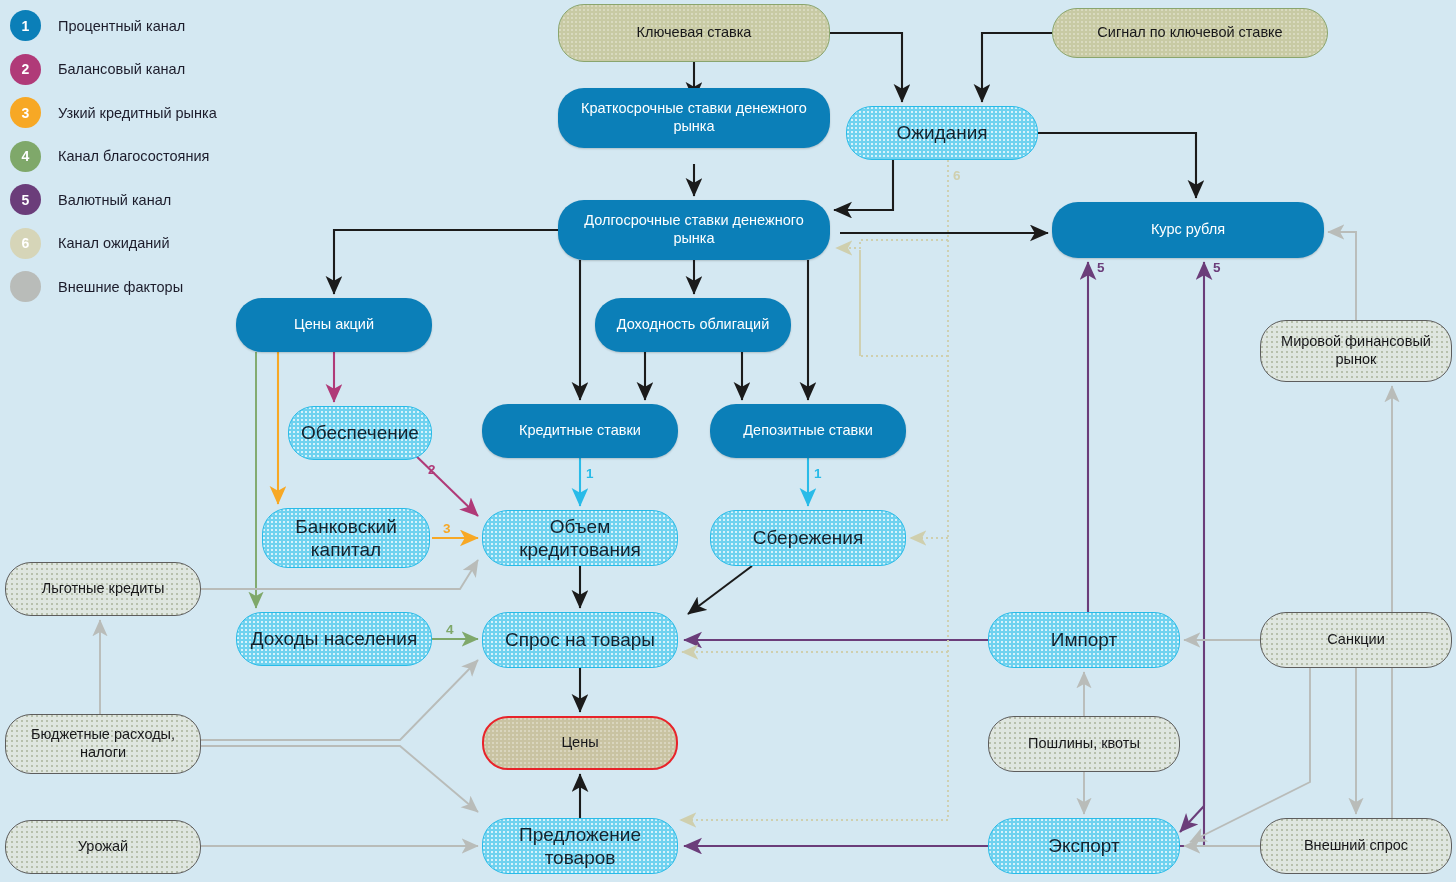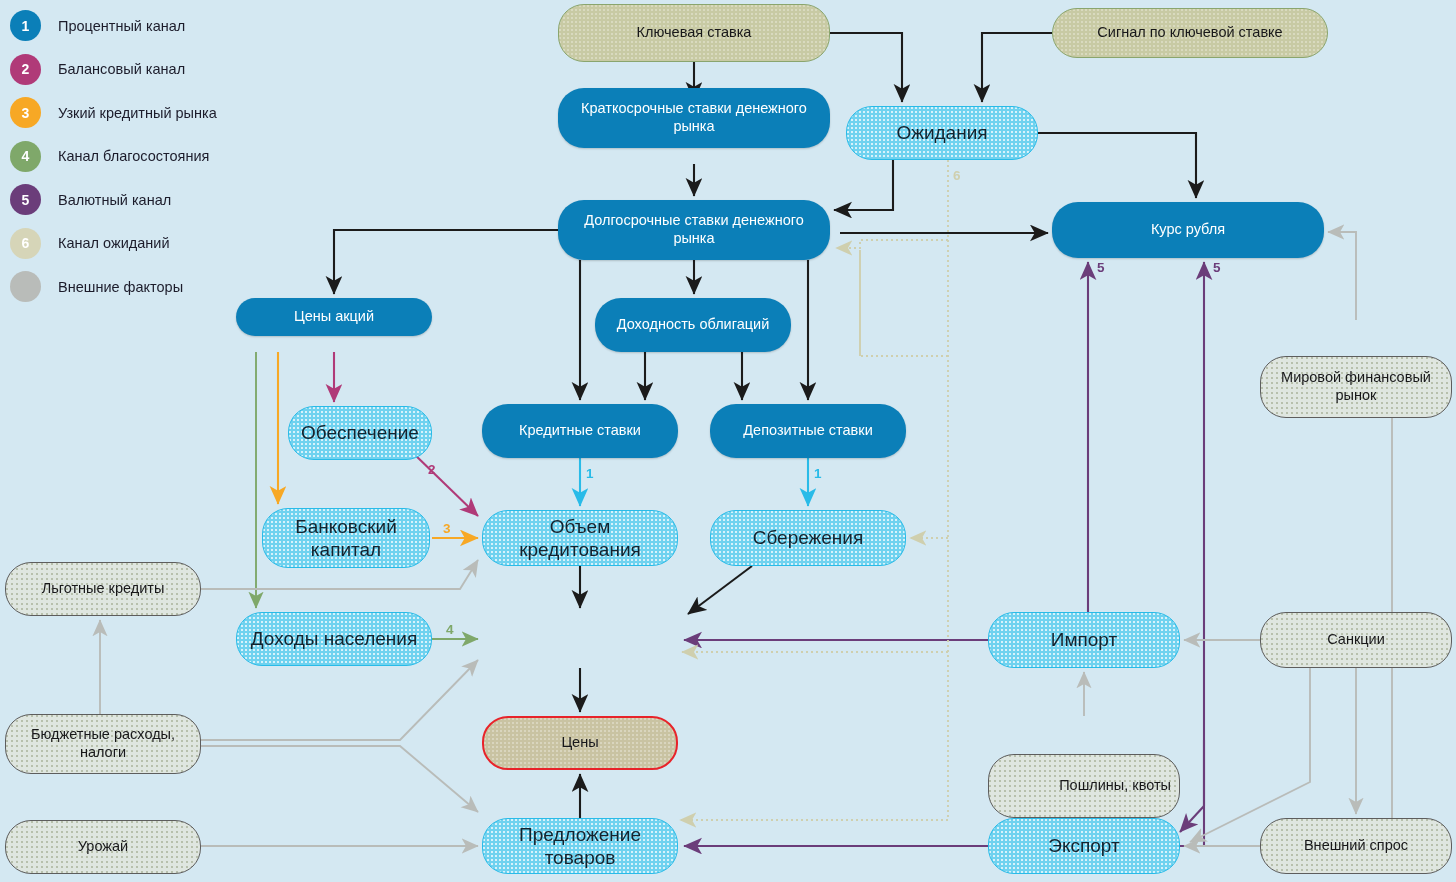--- a/index.html
+++ b/index.html
@@ -265,27 +265,27 @@
     </div>
   <div class="node n-light" style="left:846px;top:106px;width:192px;height:54px;">
       <span>Ожидания</span>
     </div>
   <div class="node n-dark" style="left:558px;top:200px;width:272px;height:60px;">
       <span>Долгосрочные ставки денежного рынка</span>
     </div>
   <div class="node n-dark" style="left:1052px;top:202px;width:272px;height:56px;">
       <span>Курс рубля</span>
     </div>
-  <div class="node n-dark" style="left:236px;top:298px;width:196px;height:38px;">
+  <div class="node n-dark" style="left:236px;top:298px;width:196px;height:54px;">
       <span>Цены акций</span>
     </div>
   <div class="node n-dark" style="left:595px;top:298px;width:196px;height:54px;">
       <span>Доходность облигаций</span>
     </div>
-  <div class="node n-ext" style="left:1260px;top:320px;width:192px;height:62px;margin-top:36px;">
+  <div class="node n-ext" style="left:1260px;top:320px;width:192px;height:62px;">
       <span>Мировой финансовый рынок</span>
     </div>
   <div class="node n-light" style="left:288px;top:406px;width:144px;height:54px;">
       <span>Обеспечение</span>
     </div>
   <div class="node n-dark" style="left:482px;top:404px;width:196px;height:54px;">
       <span>Кредитные ставки</span>
     </div>
   <div class="node n-dark" style="left:710px;top:404px;width:196px;height:54px;">
       <span>Депозитные ставки</span>
@@ -298,33 +298,36 @@
     </div>
   <div class="node n-light" style="left:710px;top:510px;width:196px;height:56px;">
       <span>Сбережения</span>
     </div>
   <div class="node n-ext" style="left:5px;top:562px;width:196px;height:54px;">
       <span>Льготные кредиты</span>
     </div>
   <div class="node n-light" style="left:236px;top:612px;width:196px;height:54px;">
       <span>Доходы населения</span>
     </div>
+  <div class="node n-light" style="left:482px;top:612px;width:196px;height:56px;">
+      <span>Спрос на товары</span>
+    </div>
   <div class="node n-light" style="left:988px;top:612px;width:192px;height:56px;">
       <span>Импорт</span>
     </div>
   <div class="node n-ext" style="left:1260px;top:612px;width:192px;height:56px;">
       <span>Санкции</span>
     </div>
   <div class="node n-ext" style="left:5px;top:714px;width:196px;height:60px;">
       <span>Бюджетные расходы, налоги</span>
     </div>
   <div class="node n-target" style="left:482px;top:716px;width:196px;height:54px;">
       <span>Цены</span>
     </div>
-  <div class="node n-ext" style="left:988px;top:754px;width:192px;height:64px;justify-content:flex-end;">
+  <div class="node n-ext" style="left:988px;top:716px;width:192px;height:56px;">
       <span>Пошлины, квоты</span>
     </div>
   <div class="node n-ext" style="left:5px;top:820px;width:196px;height:54px;">
       <span>Урожай</span>
     </div>
   <div class="node n-light" style="left:482px;top:818px;width:196px;height:56px;">
       <span>Предложение товаров</span>
     </div>
   <div class="node n-light" style="left:988px;top:818px;width:192px;height:56px;">
       <span>Экспорт</span>

